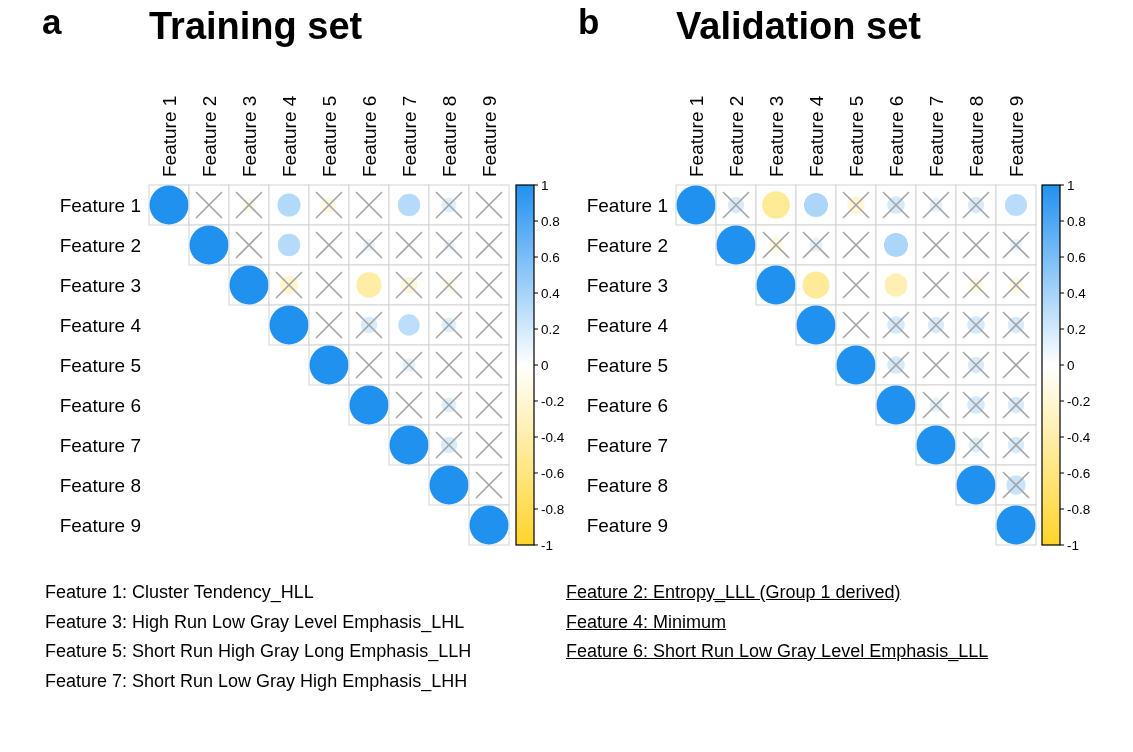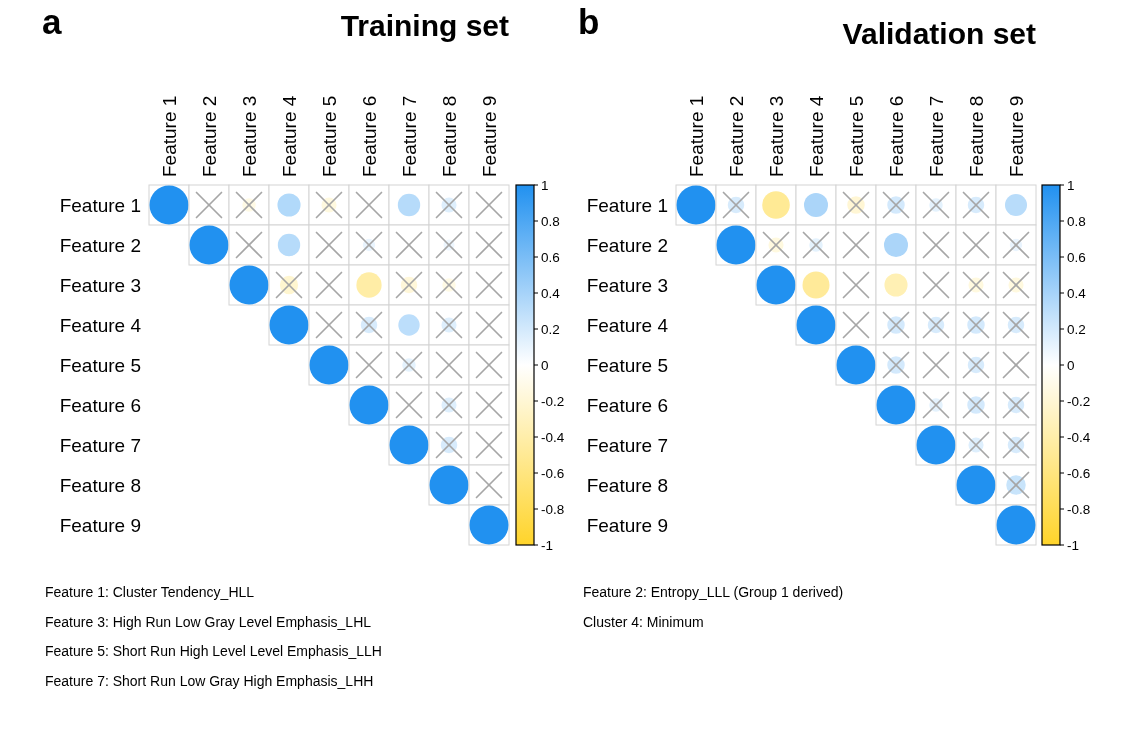--- a/index.html
+++ b/index.html
@@ -1,34 +1,34 @@
 <!DOCTYPE html>
 <html><head>
 <meta charset="utf-8">
 <style>
   html,body{margin:0;padding:0;background:#ffffff;}
   body{font-family:"Liberation Sans", sans-serif; color:#000;}
   #figure{position:relative;width:1133px;height:752px;background:#fff;overflow:hidden;}
   .panel-letter{position:absolute;top:2px;font-size:35px;font-weight:bold;line-height:40px;}
-  .panel-title{position:absolute;top:8px;width:360px;text-align:right;font-size:30px;font-weight:bold;line-height:36px;}
+  .panel-title{position:absolute;top:8px;width:360px;text-align:left;font-size:38px;font-weight:bold;line-height:36px;}
   .chart-svg{position:absolute;top:60px;height:500px;}
-  .legend-col{position:absolute;top:578px;font-size:14px;line-height:29.5px;white-space:nowrap;}
+  .legend-col{position:absolute;top:578px;font-size:18px;line-height:29.5px;white-space:nowrap;}
   .legend-line{height:29.5px;}
   svg text{font-family:"Liberation Sans", sans-serif;}
 </style>
 </head>
 <body>
 
 <div id="figure">
 
   <div class="panel-letter" style="left:42px;">a</div>
   <div class="panel-title" style="left:149px;">Training set</div>
 
   <div class="panel-letter" style="left:578px;">b</div>
-  <div class="panel-title" style="left:676px;margin-top:8px;">Validation set</div>
+  <div class="panel-title" style="left:676px;">Validation set</div>
 
   <svg id="chart-a" class="chart-svg" style="left:0;width:570px;" viewBox="0 0 570 500">
       <text transform="translate(175.5,117) rotate(-90)" text-anchor="start" font-size="19" fill="#000000">Feature 1</text>
       <text transform="translate(215.5,117) rotate(-90)" text-anchor="start" font-size="19" fill="#000000">Feature 2</text>
       <text transform="translate(255.5,117) rotate(-90)" text-anchor="start" font-size="19" fill="#000000">Feature 3</text>
       <text transform="translate(295.5,117) rotate(-90)" text-anchor="start" font-size="19" fill="#000000">Feature 4</text>
       <text transform="translate(335.5,117) rotate(-90)" text-anchor="start" font-size="19" fill="#000000">Feature 5</text>
       <text transform="translate(375.5,117) rotate(-90)" text-anchor="start" font-size="19" fill="#000000">Feature 6</text>
       <text transform="translate(415.5,117) rotate(-90)" text-anchor="start" font-size="19" fill="#000000">Feature 7</text>
       <text transform="translate(455.5,117) rotate(-90)" text-anchor="start" font-size="19" fill="#000000">Feature 8</text>
@@ -703,22 +703,23 @@
         <line x1="490" y1="449" x2="494" y2="449" stroke="#000" stroke-width="1"></line>
         <text x="497" y="453.5" font-size="13.5" fill="#000000">-0.8</text>
         <line x1="490" y1="485" x2="494" y2="485" stroke="#000" stroke-width="1"></line>
         <text x="497" y="489.5" font-size="13.5" fill="#000000">-1</text>
       </g>
     </svg>
 
   <div class="legend-col" style="left:45px;">
     <div class="legend-line">Feature 1: Cluster Tendency_HLL</div>
     <div class="legend-line">Feature 3: High Run Low Gray Level Emphasis_LHL</div>
-    <div class="legend-line">Feature 5: Short Run High Level Level Emphasis_LLH</div>
+    <div class="legend-line">Feature 5: Short Run High Gray Long Emphasis_LLH</div>
     <div class="legend-line">Feature 7: Short Run Low Gray High Emphasis_LHH</div>
   </div>
 
-  <div class="legend-col" style="left:583px;">
+  <div class="legend-col" style="left:566px;text-decoration:underline;">
     <div class="legend-line">Feature 2: Entropy_LLL (Group 1 derived)</div>
-    <div class="legend-line">Cluster 4: Minimum</div>
+    <div class="legend-line">Feature 4: Minimum</div>
+    <div class="legend-line">Feature 6: Short Run Low Gray Level Emphasis_LLL</div>
   </div>
 
 </div>
 
 </body></html>

